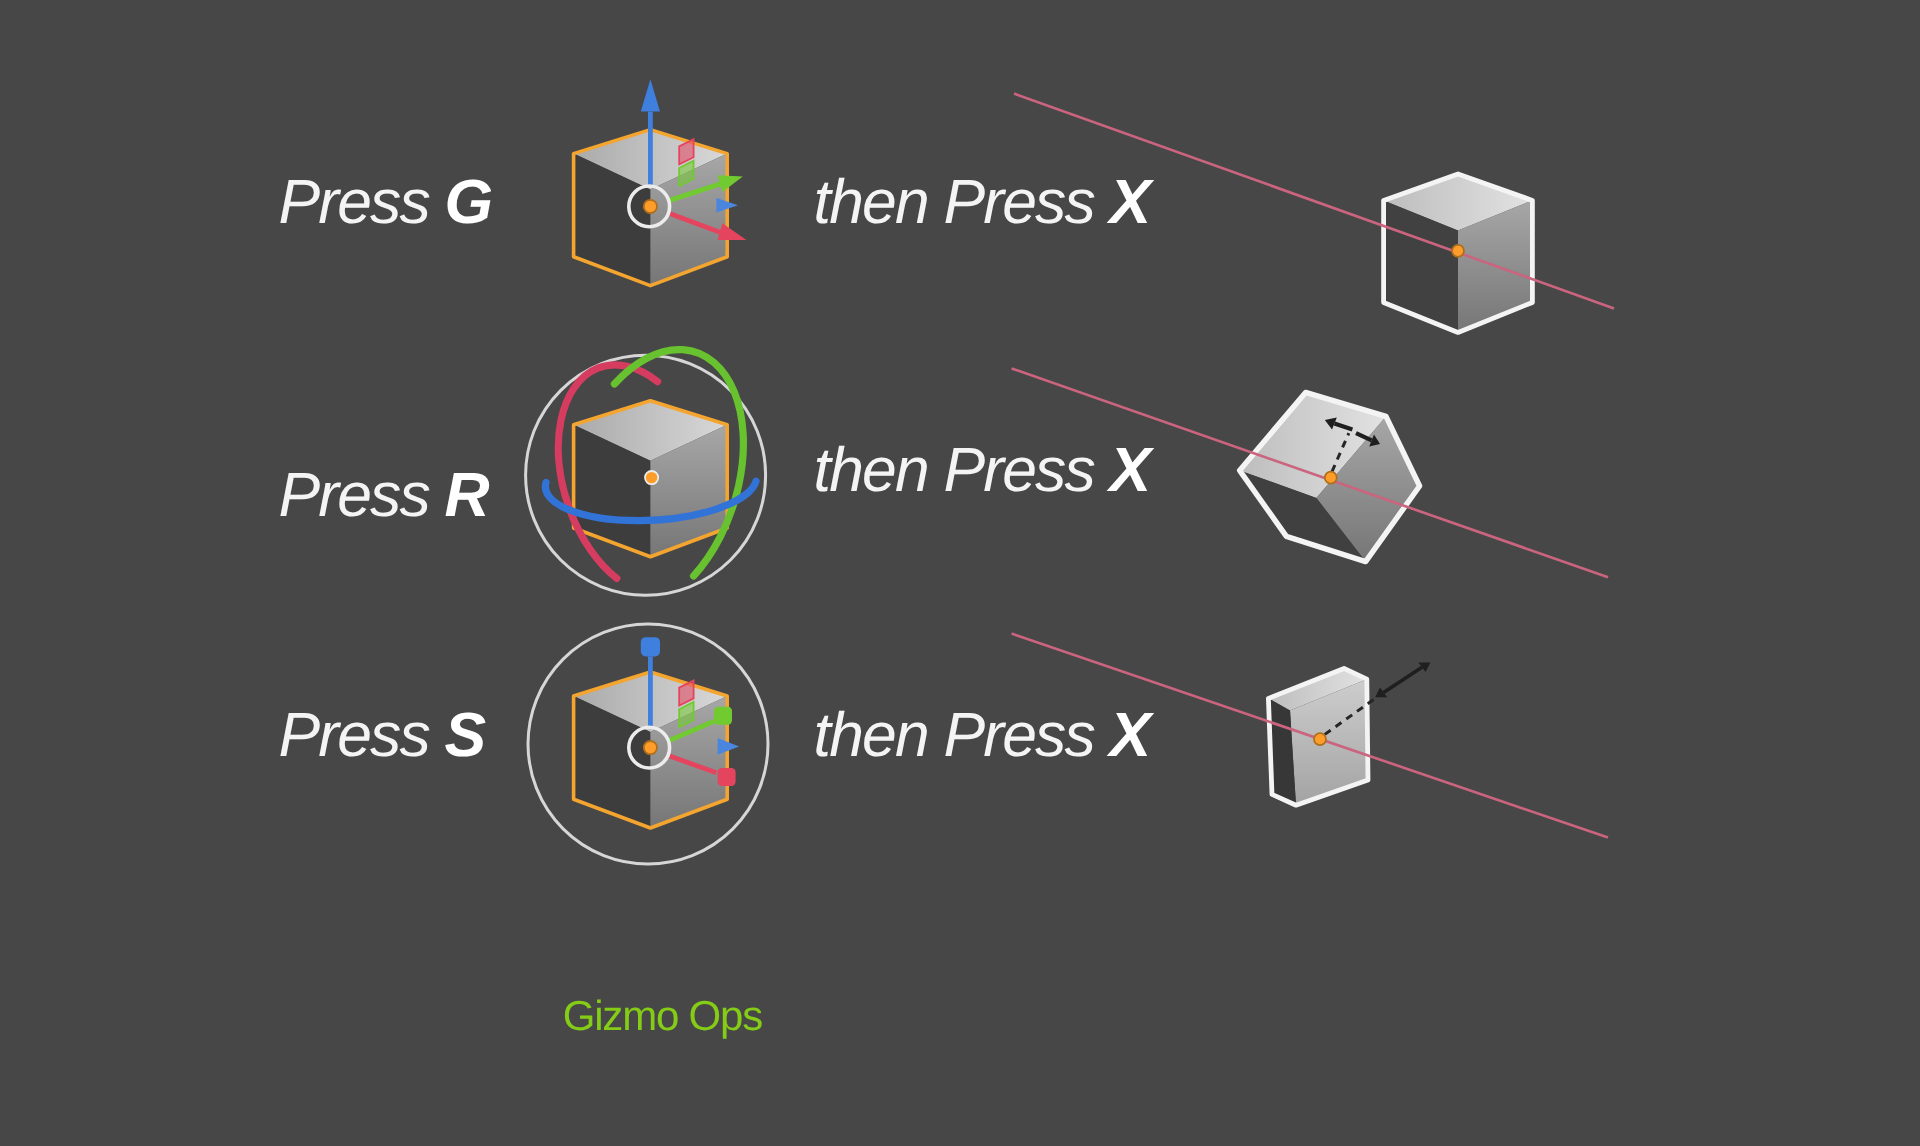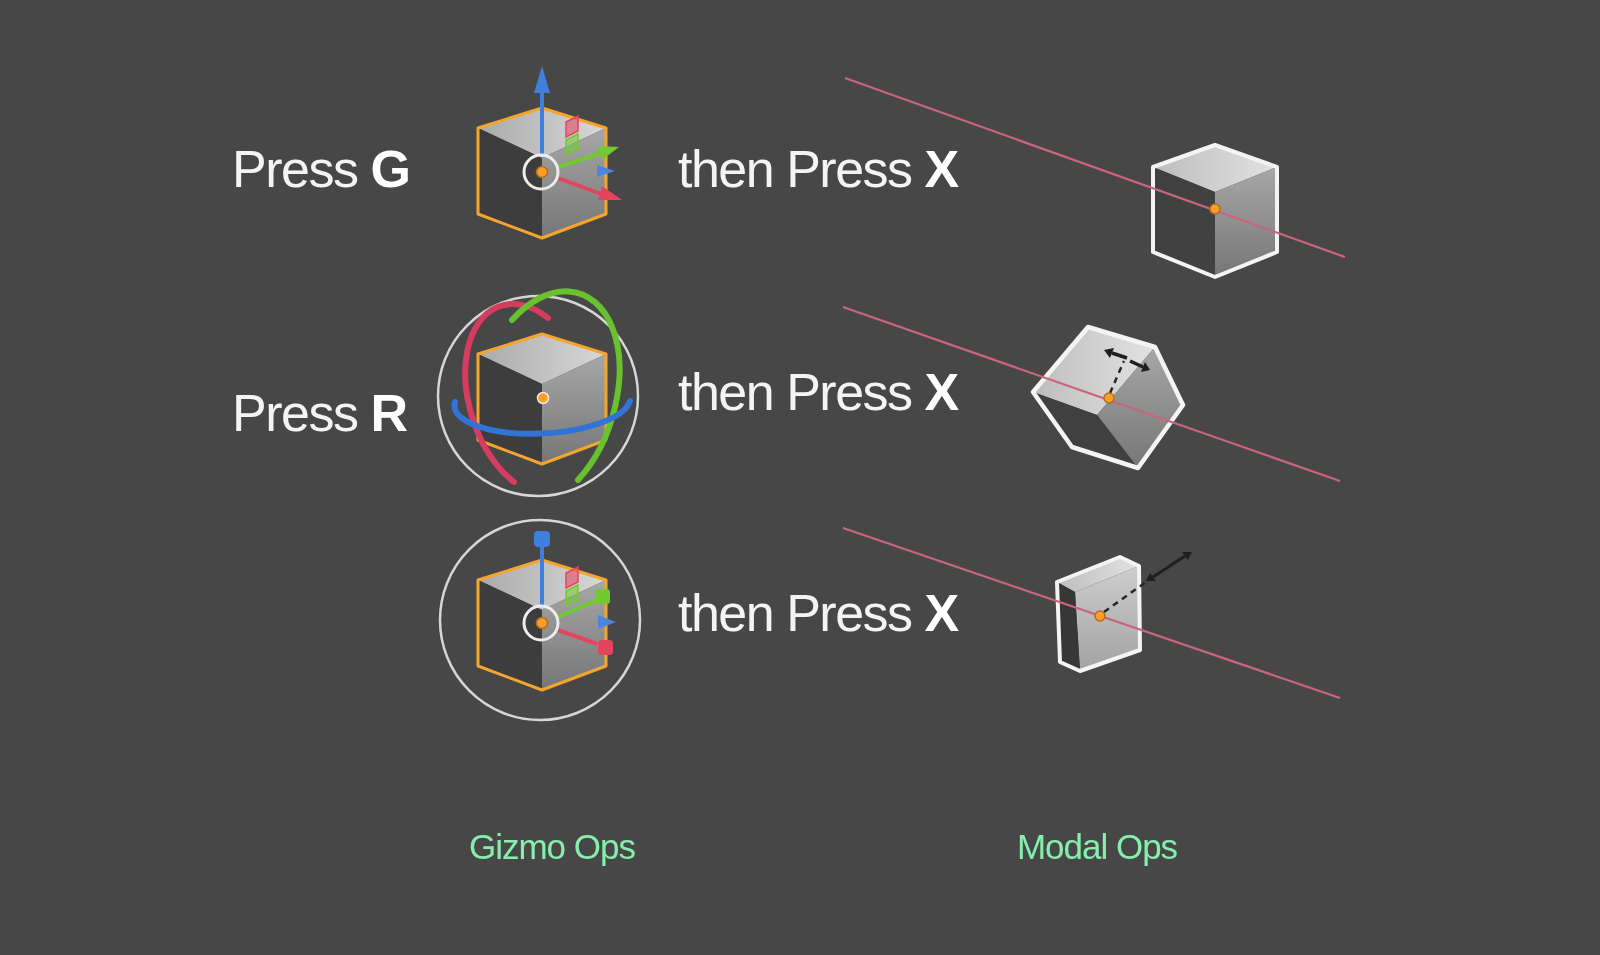--- a/index.html
+++ b/index.html
@@ -4,27 +4,27 @@
 <style>
   html,body{margin:0;padding:0;background:#3a3a3a;}
   .canvas{
     position:relative;width:1600px;height:955px;overflow:hidden;
     background:var(--background,#474747);
     font-family:"Liberation Sans","DejaVu Sans",sans-serif;
   }
   .gfx{position:absolute;left:0;top:0;}
   .row-label{
     position:absolute;font-size:52px;font-weight:300;line-height:52px;
-    color:var(--text,#f4f4f4);letter-spacing:-1.5px;white-space:pre;
+    color:var(--text,#f4f4f4);letter-spacing:-1.5px;white-space:pre;font-style:italic;
   }
   .row-label .key{font-weight:700;color:#ffffff;letter-spacing:0;}
   .col-label{
     position:absolute;width:300px;text-align:center;
     font-size:35px;font-weight:300;line-height:38px;
-    color:#86efac;letter-spacing:-1px;
+    color:#84cc16;letter-spacing:-1px;
   }
 </style>
 </head>
 <body>
 
 <div class="canvas">
 
   <svg class="gfx" width="1600" height="955" viewBox="0 0 1600 955">
     <defs>
       <linearGradient id="gTop" x1="0" y1="0" x2="1" y2="0">
@@ -146,18 +146,18 @@
       <circle cx="1100" cy="616" r="5" stroke="#b06f1c" stroke-width="1.5" style="fill:var(--origin-dot-orange,#ff9d2b)"></circle>
     </g>
   </svg>
 
   <div class="row-label" style="left:232px;top:143px"><span>Press </span><span class="key">G</span></div>
   <div class="row-label" style="left:678px;top:143px"><span>then Press </span><span class="key">X</span></div>
 
   <div class="row-label" style="left:232px;top:387px"><span>Press </span><span class="key">R</span></div>
   <div class="row-label" style="left:678px;top:366px"><span>then Press </span><span class="key">X</span></div>
 
+  <div class="row-label" style="left:232px;top:587px"><span>Press </span><span class="key">S</span></div>
   <div class="row-label" style="left:678px;top:587px"><span>then Press </span><span class="key">X</span></div>
 
   <div class="col-label" style="left:402px;top:828px">Gizmo Ops</div>
-  <div class="col-label" style="left:947px;top:828px">Modal Ops</div>
 
 </div>
 
 </body></html>

